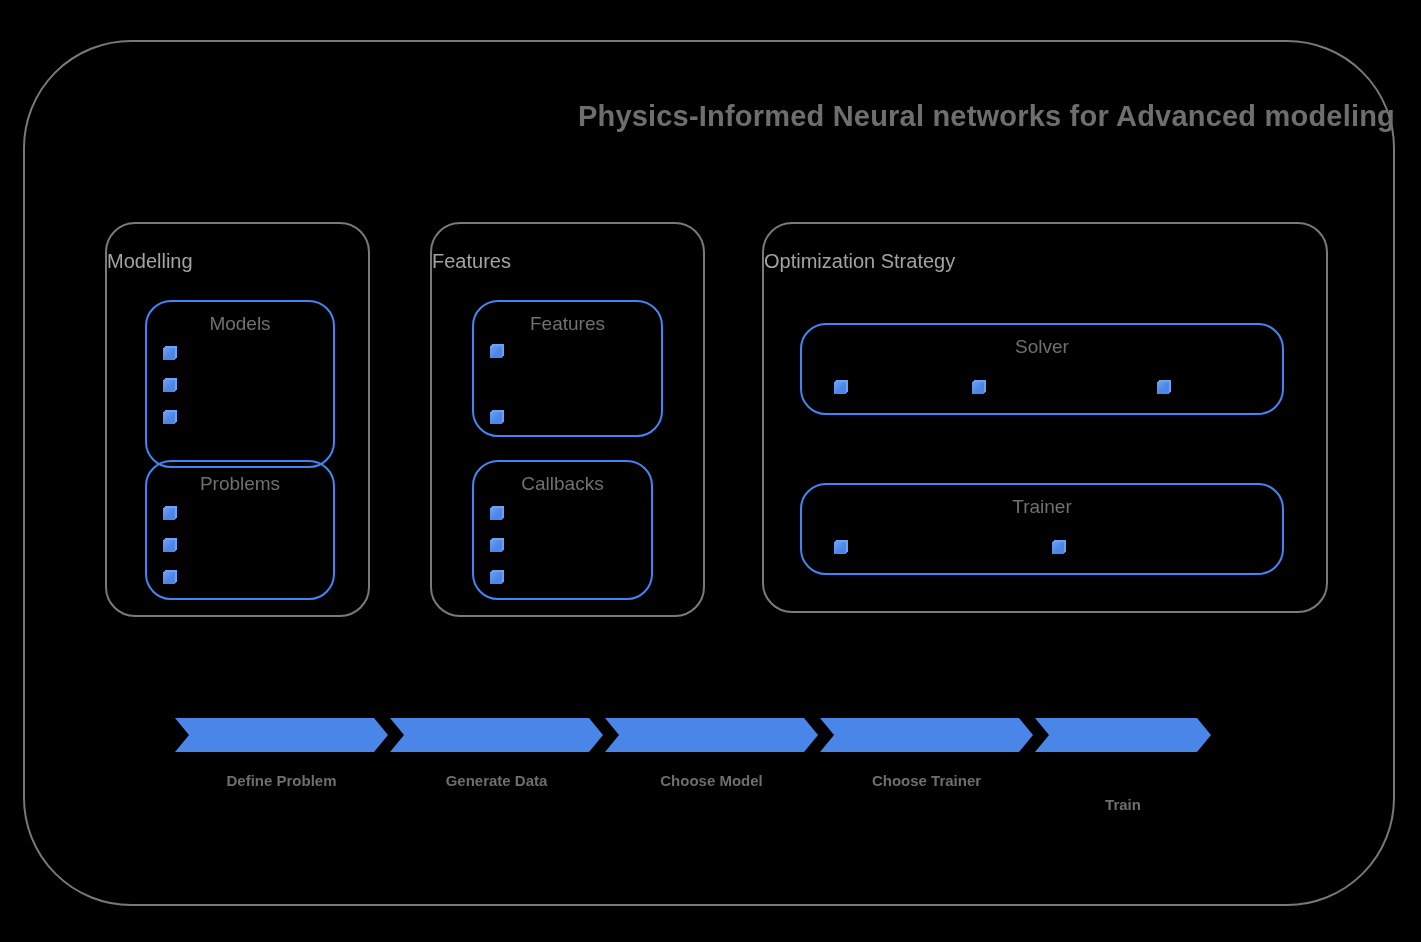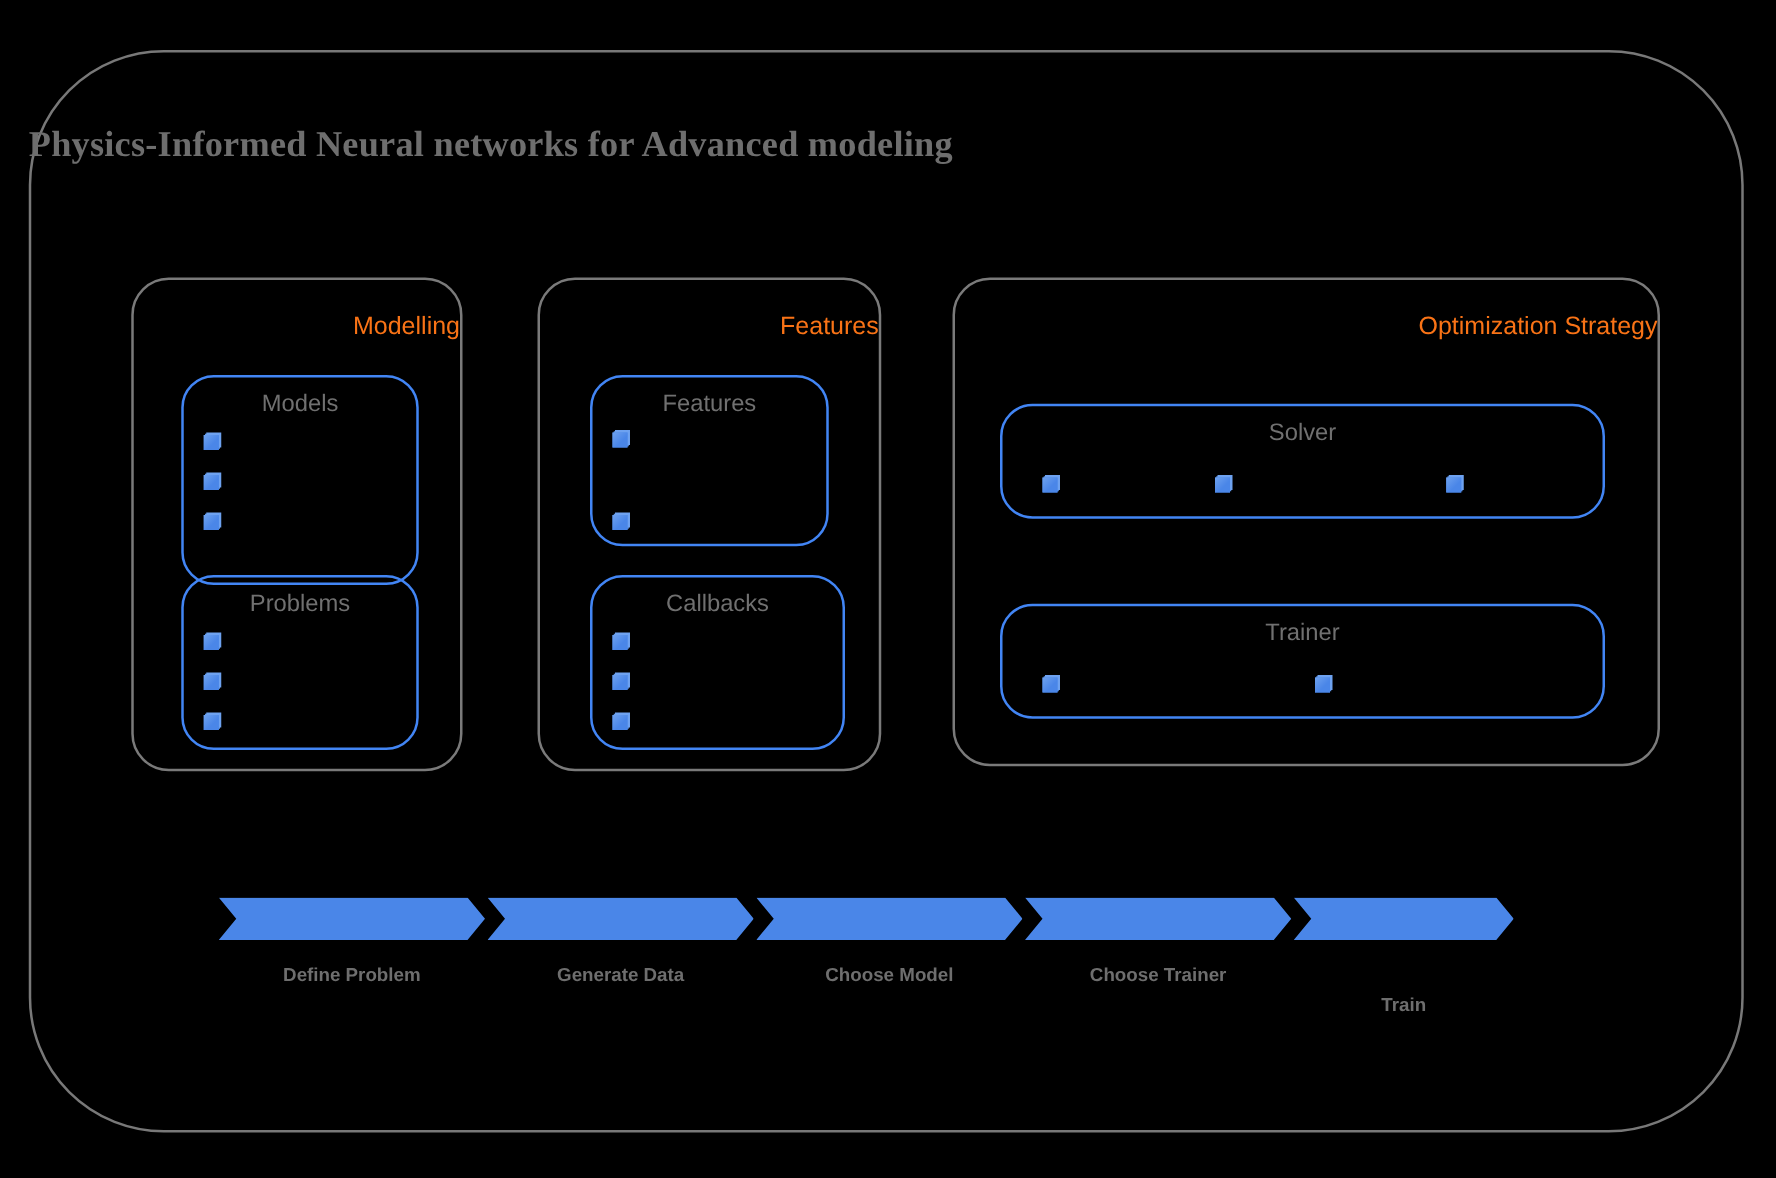--- a/index.html
+++ b/index.html
@@ -36,43 +36,42 @@
     border-radius: 108px;
     background: transparent;
   }
 
   
   .main-title {
     position: absolute;
     left: 23px;
     top: 100px;
     width: 1372px;
-    text-align: left;
+    text-align: right;
     color: #6e6e6e;
     font-size: 29px;
     font-weight: bold;
     letter-spacing: 0.2px;
     white-space: nowrap;
-    font-family: Liberation Serif, serif;
   }
 
   
   .group-panel {
     position: absolute;
     box-sizing: border-box;
     border: 2px solid #7a7a7a;
     border-radius: 30px;
     background: transparent;
   }
   .group-title {
     position: absolute;
     left: 0;
     width: 100%;
-    text-align: right;
-    color: #f97316;
+    text-align: left;
+    color: #a3a3a3;
     font-size: 20px;
     font-weight: normal;
     white-space: nowrap;
   }
 
   #group-modelling  { left: 105px; top: 222px; width: 265px; height: 395px; }
   #group-features   { left: 430px; top: 222px; width: 275px; height: 395px; }
   #group-optimization { left: 762px; top: 222px; width: 566px; height: 391px; }
 
   .group-title-pos { top: 26px; }
@@ -92,21 +91,21 @@
     top: 11px;
     text-align: center;
     color: #707070;
     font-size: 19px;
     white-space: nowrap;
   }
 
   #card-models    { left: 145px; top: 300px; width: 190px; height: 168px; }
   #card-problems  { left: 145px; top: 460px; width: 190px; height: 140px; padding-left: 38px; }
   #card-geometry  { left: 472px; top: 300px; width: 191px; height: 137px; }
-  #card-callbacks { left: 472px; top: 460px; width: 204px; height: 140px; }
+  #card-callbacks { left: 472px; top: 460px; width: 181px; height: 140px; }
   #card-solver    { left: 800px; top: 323px; width: 484px; height: 92px; }
   #card-trainer   { left: 800px; top: 483px; width: 484px; height: 92px; }
 
   
   .bullet {
     position: absolute;
     width: 12px;
     height: 12px;
     background: #4a87e8;
     box-shadow:

